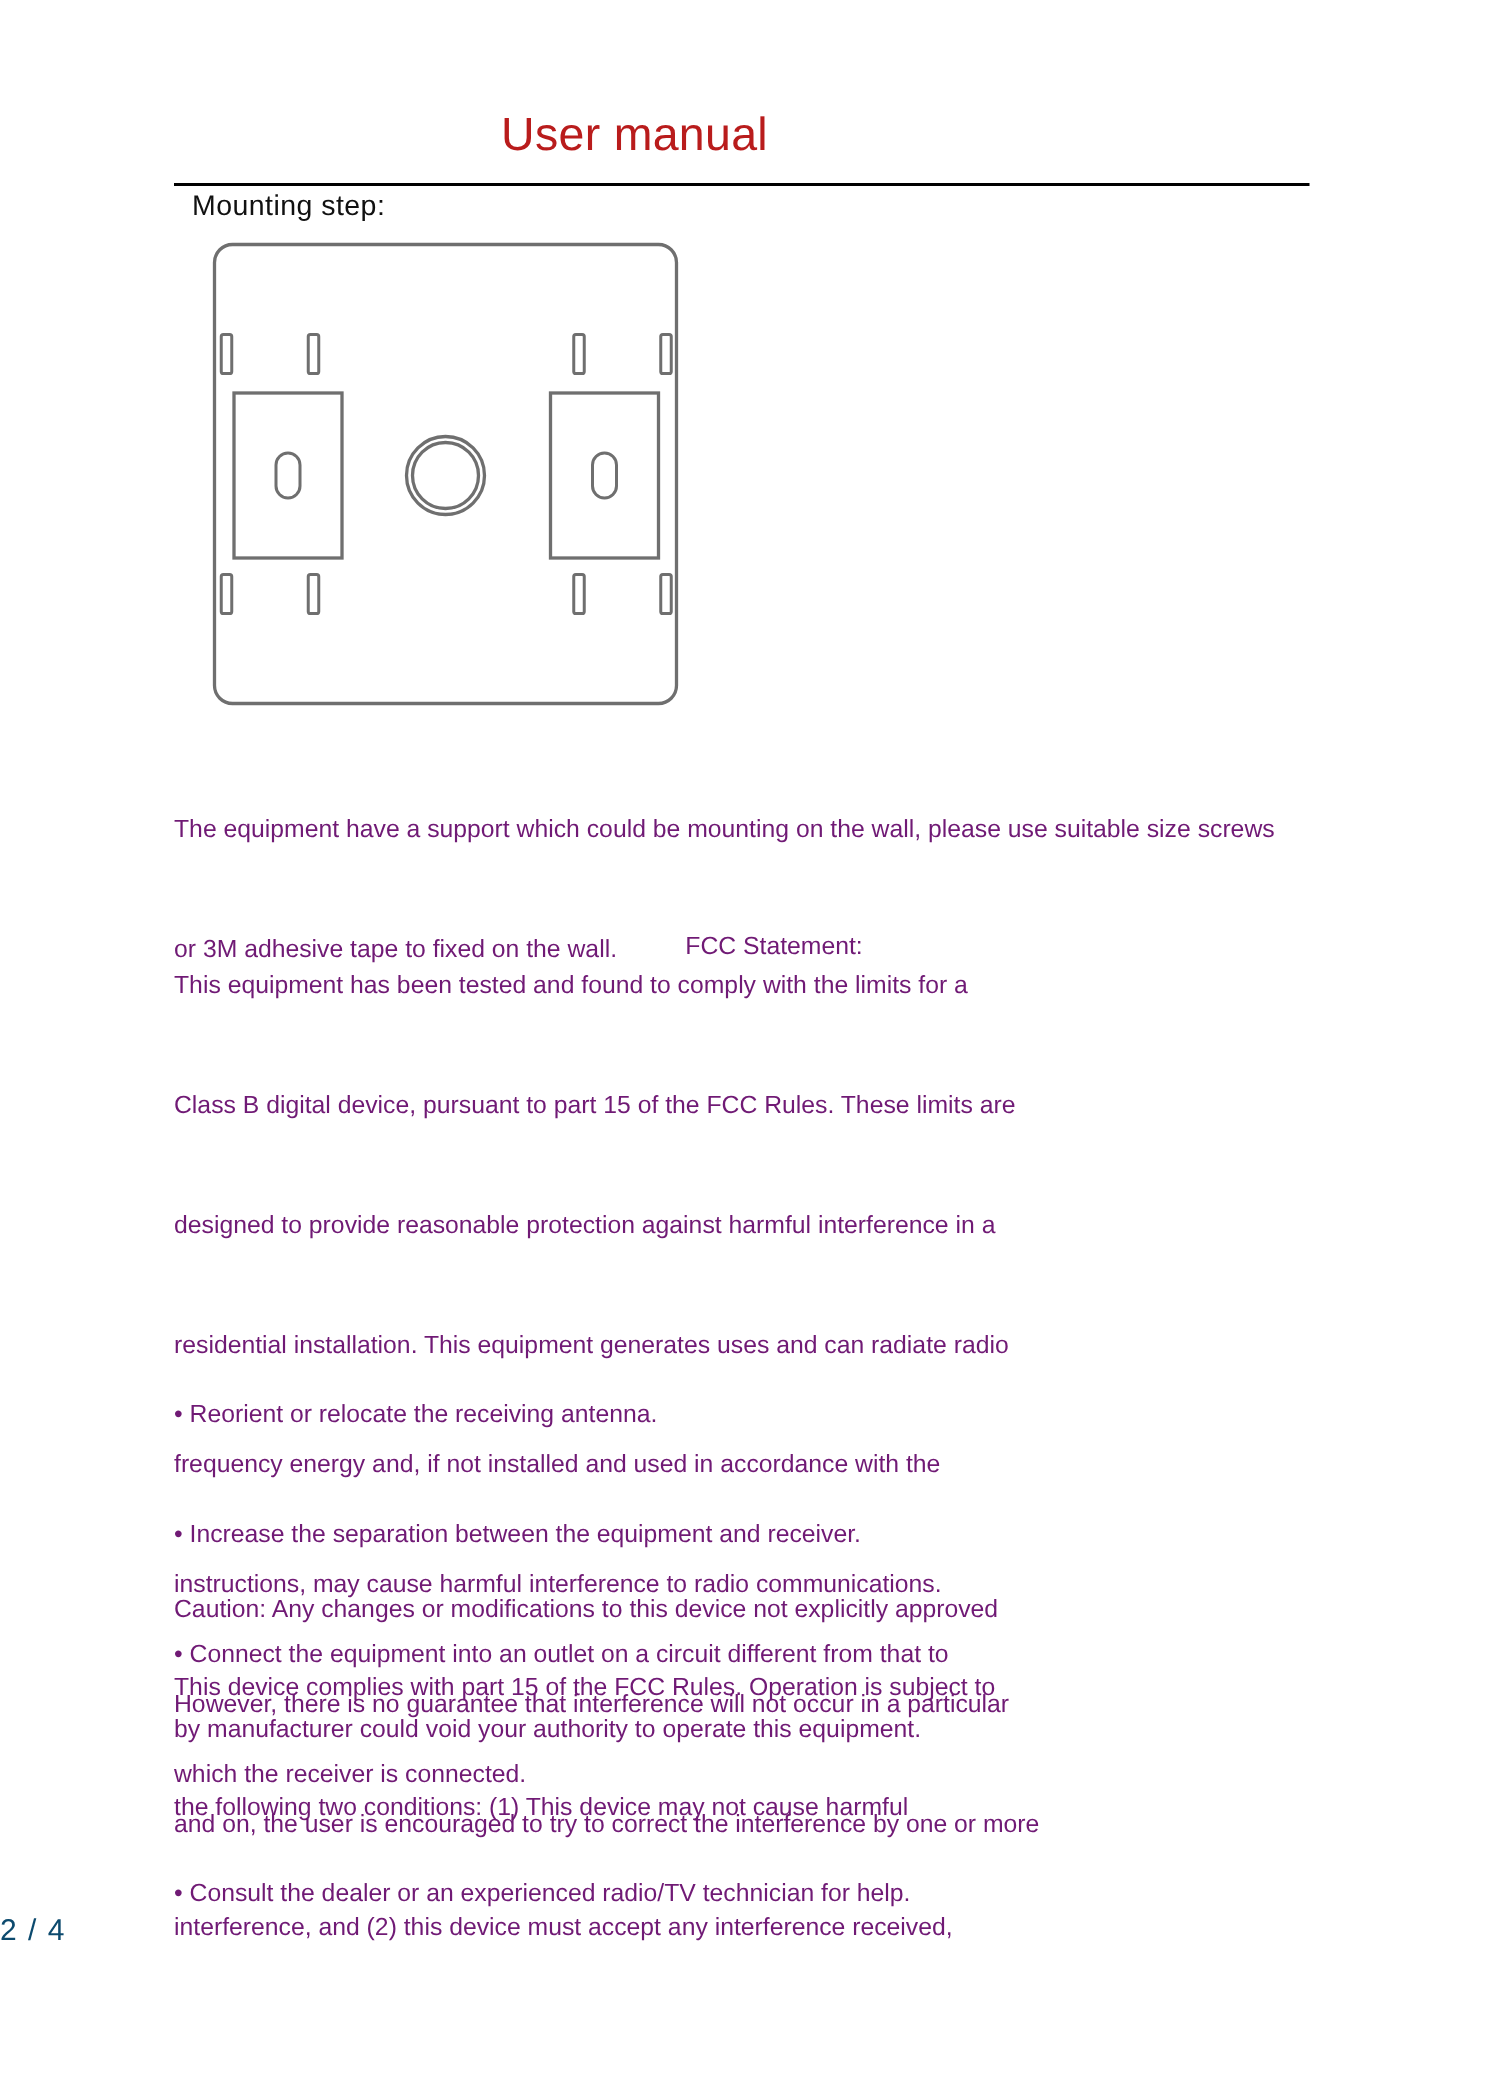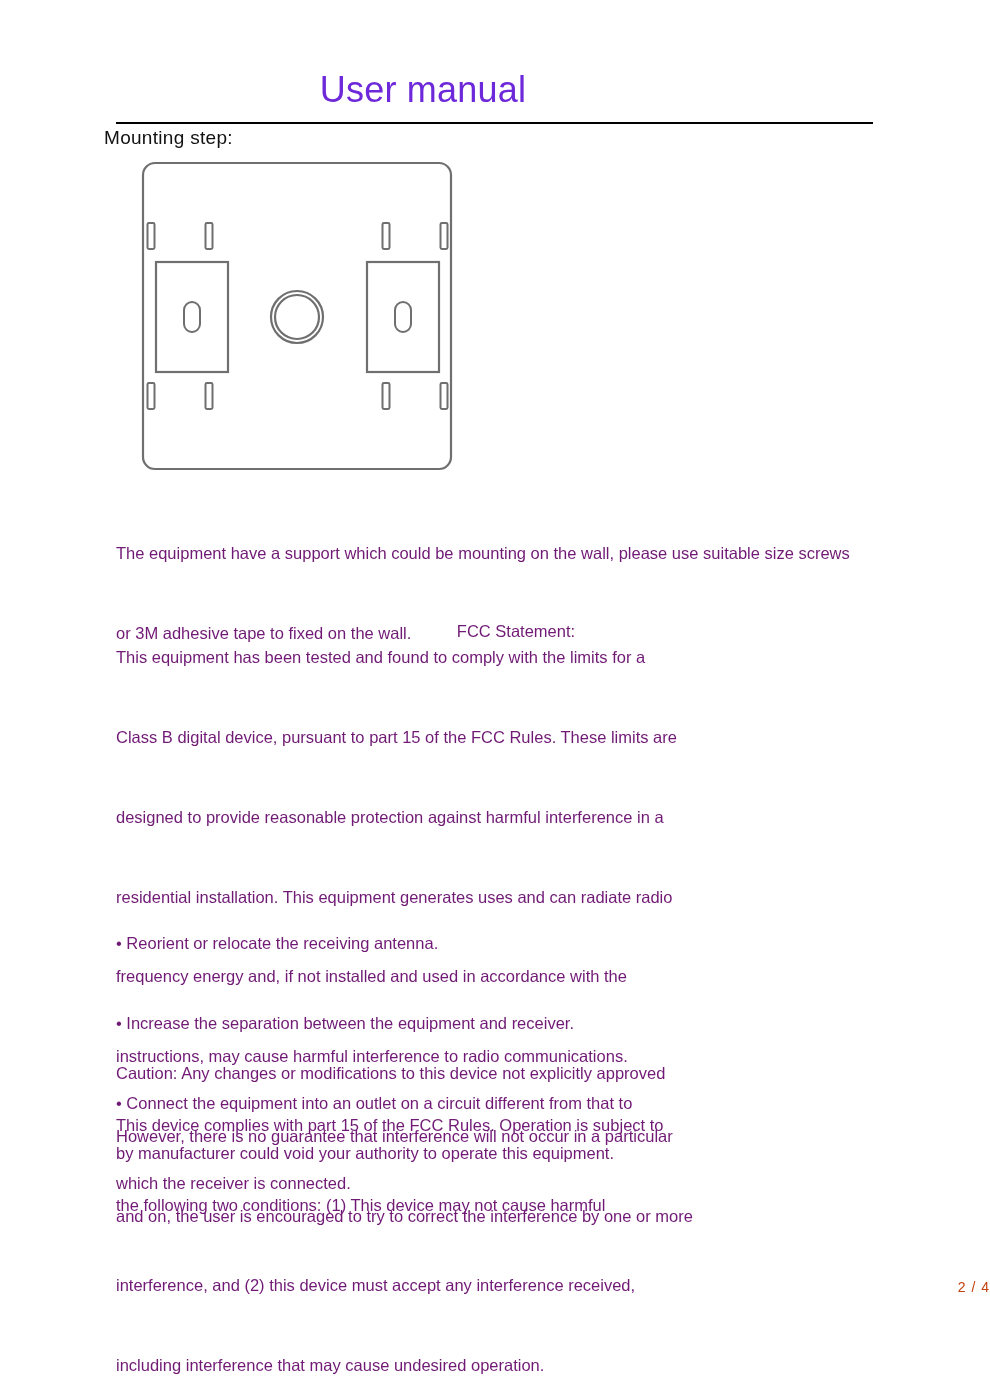--- a/index.html
+++ b/index.html
@@ -21,41 +21,41 @@
     inset: 0;
   }
 
   
   .doc-title {
     position: absolute;
     top: 68px;
     left: 0;
     width: 846px;
     text-align: center;
-    font-size: 36px;
+    font-size: 31px;
     font-weight: 400;
     letter-spacing: 0.2px;
     line-height: 44px;
-    color: #6d28d9;
+    color: #b91c1c;
   }
 
   .title-rule {
     position: absolute;
     top: 122px;
     left: 116px;
     width: 757px;
     height: 0;
     border-top: 2px solid #000;
   }
 
   
   .section-heading {
     position: absolute;
     top: 124px;
-    left: 104px;
+    left: 128px;
     font-size: 19px;
     line-height: 28px;
     letter-spacing: 0.3px;
     color: #111;
   }
 
   
   .figure {
     position: absolute;
     top: 161px;
@@ -90,25 +90,25 @@
     display: block;
     white-space: pre;
   }
 
   
   .footer-pagenum {
     position: absolute;
     top: 1276px;
     left: 0;
     width: 990px;
-    text-align: right;
-    font-size: 14px;
+    text-align: left;
+    font-size: 20px;
     line-height: 22px;
     letter-spacing: 1px;
-    color: #c2410c;
+    color: #0c4a6e;
   }
 </style>
 </head>
 <body>
 
 <div class="page">
 
   <div class="doc-title">User manual</div>
 
   <div class="title-rule"></div>
@@ -160,29 +160,29 @@
     <span class="line">However, there is no guarantee that interference will not occur in a particular</span>
     <span class="line">and on, the user is encouraged to try to correct the interference by one or more</span>
     
   </div>
 
   <div class="body-block block-measures">
     <span class="line">• Reorient or relocate the receiving antenna.</span>
     <span class="line">• Increase the separation between the equipment and receiver.</span>
     <span class="line">• Connect the equipment into an outlet on a circuit different from that to</span>
     <span class="line">which the receiver is connected.</span>
+    <span class="line">• Consult the dealer or an experienced radio/TV technician for help.</span>
   </div>
 
   <div class="body-block block-caution">
     <span class="line">Caution: Any changes or modifications to this device not explicitly approved</span>
     <span class="line">by manufacturer could void your authority to operate this equipment.</span>
   </div>
 
   <div class="body-block block-compliance">
     <span class="line">This device complies with part 15 of the FCC Rules. Operation is subject to</span>
     <span class="line">the following two conditions: (1) This device may not cause harmful</span>
     <span class="line">interference, and (2) this device must accept any interference received,</span>
-    <span class="line">including interference that may cause undesired operation.</span>
   </div>
 
   <div class="footer-pagenum">2 / 4</div>
 
 </div>
 
 </body></html>

